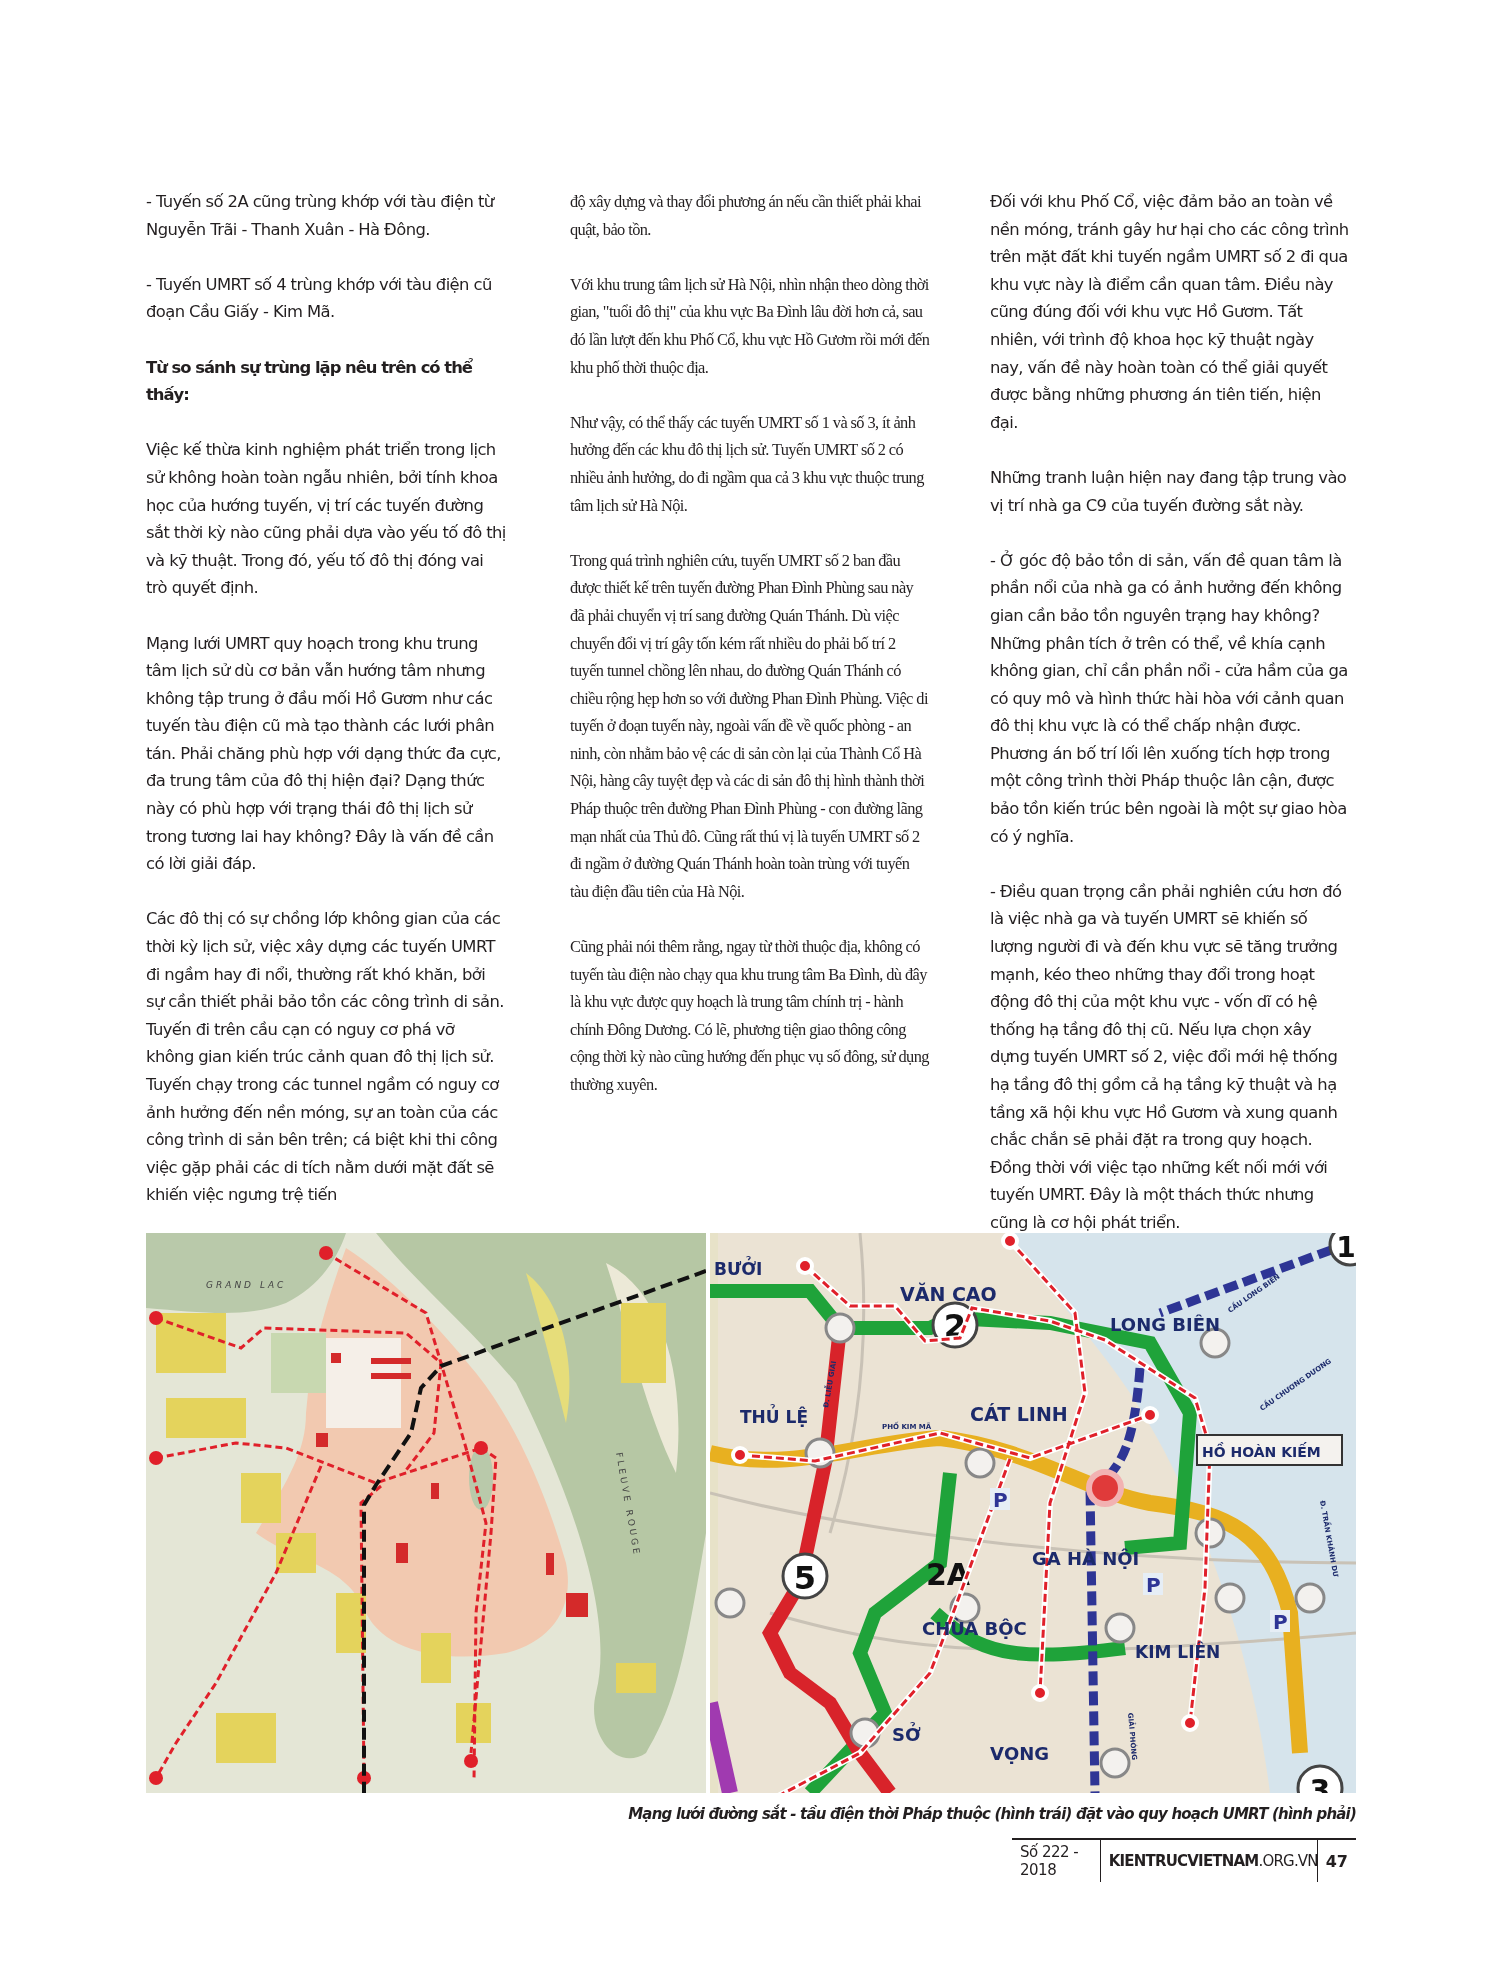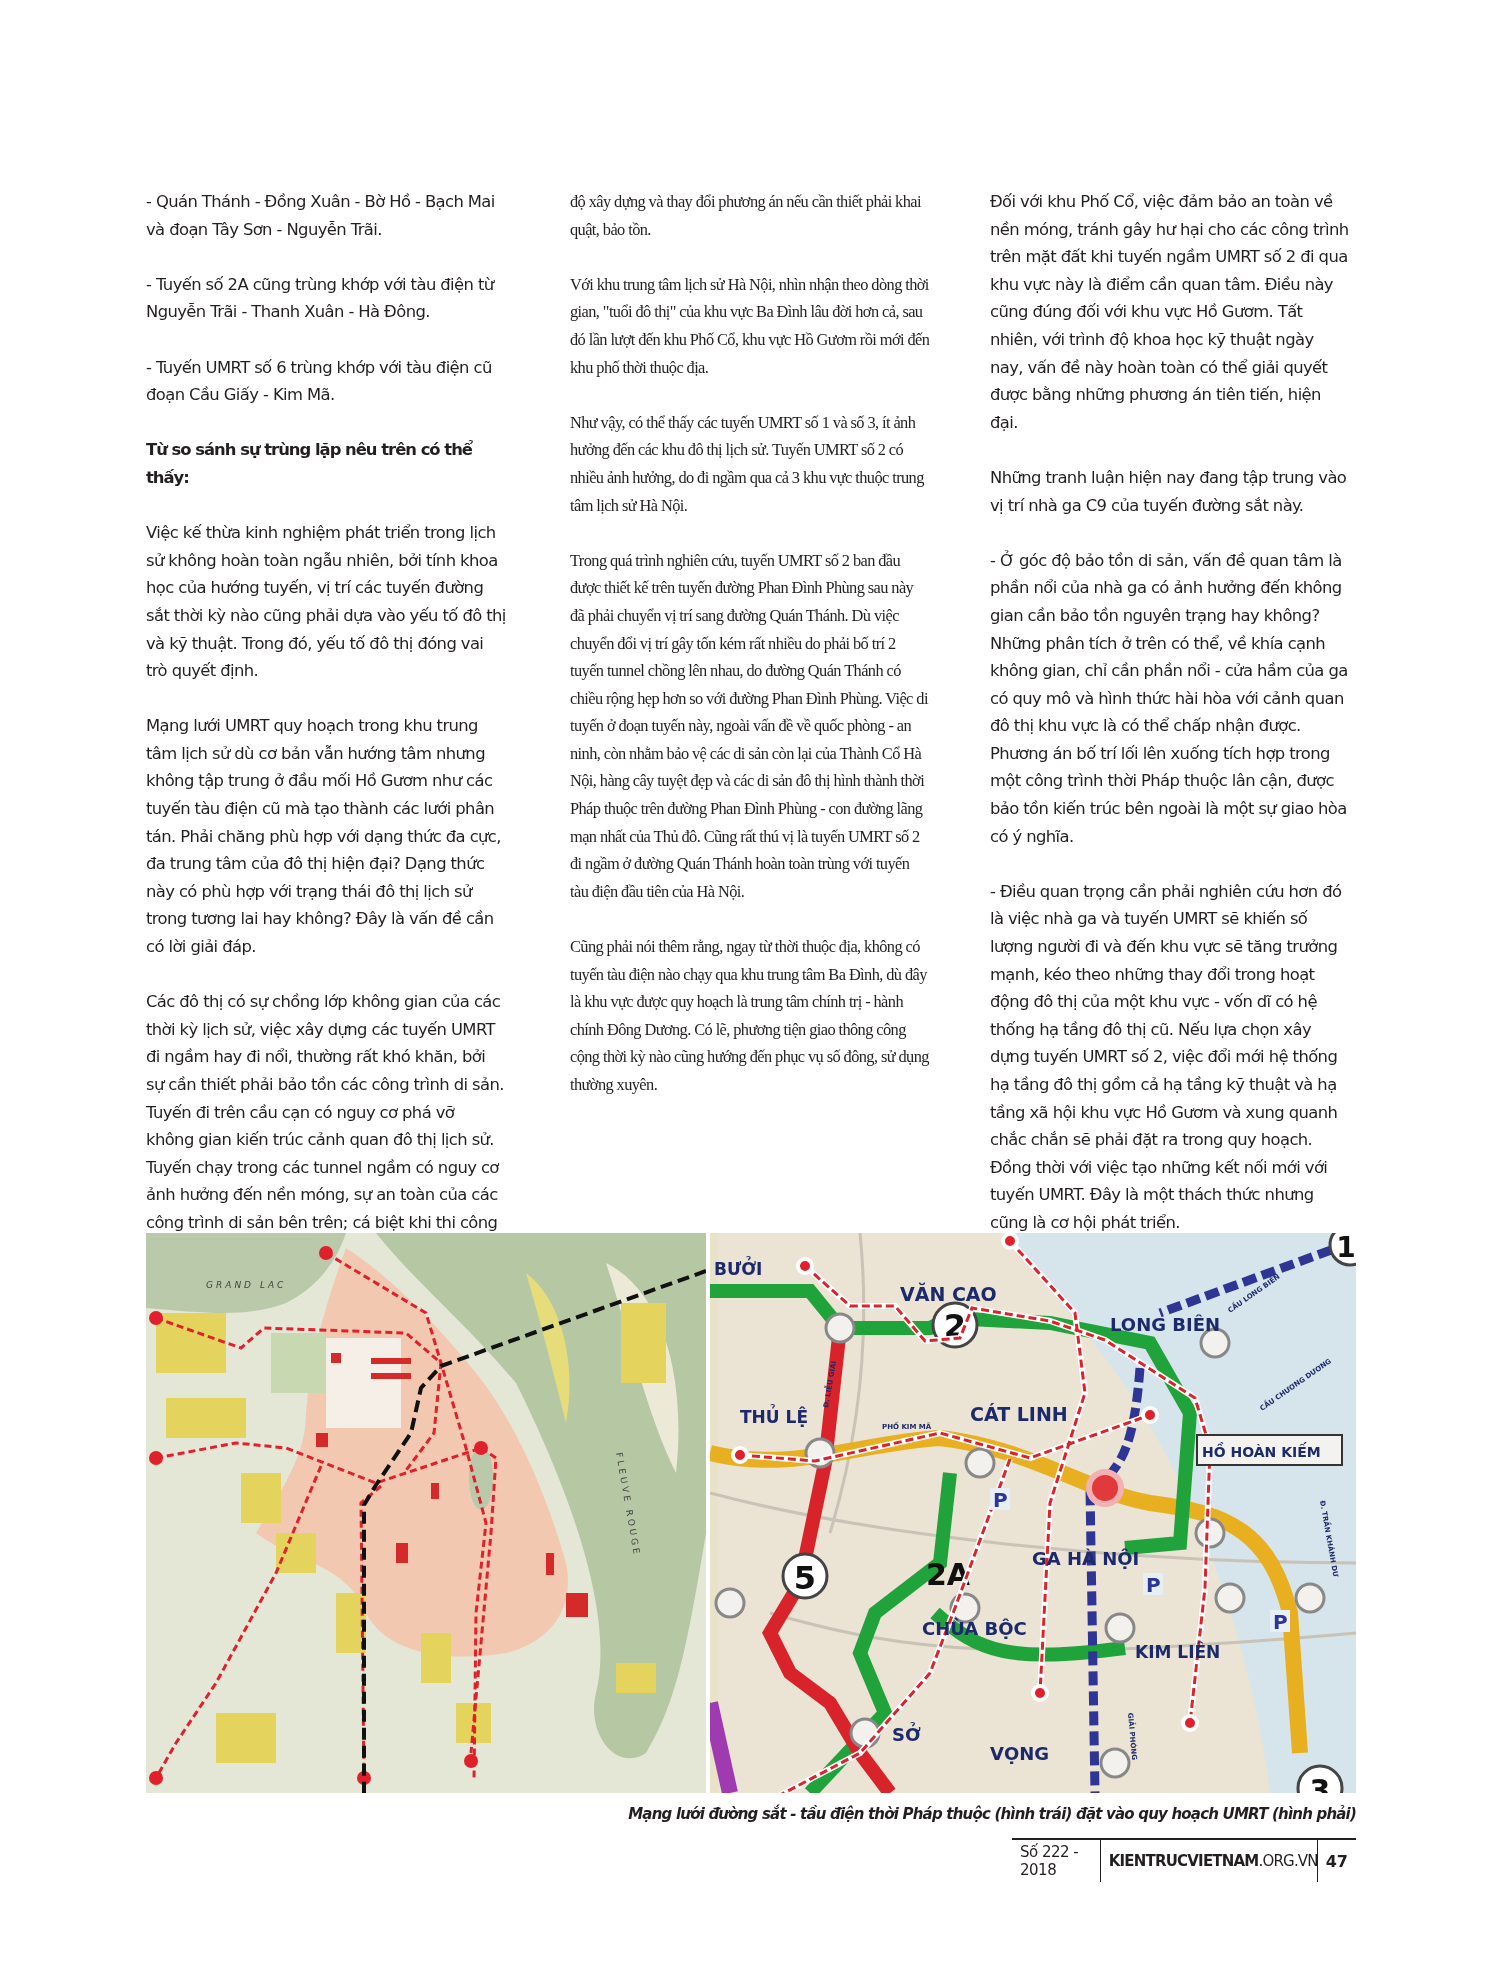--- a/index.html
+++ b/index.html
@@ -20,23 +20,22 @@
   #footer .issue { width:100px; border-right:1.5px solid #231f20; letter-spacing:-0.5px; }
   #footer .site { width:200px; border-right:1.5px solid #231f20; font-weight:bold; letter-spacing:-0.8px; }
   #footer .site span.light { font-weight:normal; }
   #footer .page { font-weight:bold; font-size:16px; }
   .lbl { font-family:"DejaVu Sans", sans-serif; font-weight:bold; fill:#1c2a6b; }
 </style>
 </head>
 <body>
 
 <div id="col1" class="col">
-    <p>- Quán Thánh - Đồng Xuân - Bờ Hồ - Bạch Mai và đoạn Tây Sơn - Nguyễn Trãi.</p>
     <p>- Tuyến số 2A cũng trùng khớp với tàu điện từ Nguyễn Trãi - Thanh Xuân - Hà Đông.</p>
-    <p>- Tuyến UMRT số 6 trùng khớp với tàu điện cũ đoạn Cầu Giấy - Kim Mã.</p>
+    <p>- Tuyến UMRT số 4 trùng khớp với tàu điện cũ đoạn Cầu Giấy - Kim Mã.</p>
     <p class="bold">Từ so sánh sự trùng lặp nêu trên có thể thấy:</p>
     <p>Việc kế thừa kinh nghiệm phát triển trong lịch sử không hoàn toàn ngẫu nhiên, bởi tính khoa học của hướng tuyến, vị trí các tuyến đường sắt thời kỳ nào cũng phải dựa vào yếu tố đô thị và kỹ thuật. Trong đó, yếu tố đô thị đóng vai trò quyết định.</p>
     <p>Mạng lưới UMRT quy hoạch trong khu trung tâm lịch sử dù cơ bản vẫn hướng tâm nhưng không tập trung ở đầu mối Hồ Gươm như các tuyến tàu điện cũ mà tạo thành các lưới phân tán. Phải chăng phù hợp với dạng thức đa cực, đa trung tâm của đô thị hiện đại? Dạng thức này có phù hợp với trạng thái đô thị lịch sử trong tương lai hay không? Đây là vấn đề cần có lời giải đáp.</p>
     <p>Các đô thị có sự chồng lớp không gian của các thời kỳ lịch sử, việc xây dựng các tuyến UMRT đi ngầm hay đi nổi, thường rất khó khăn, bởi sự cần thiết phải bảo tồn các công trình di sản. Tuyến đi trên cầu cạn có nguy cơ phá vỡ không gian kiến trúc cảnh quan đô thị lịch sử. Tuyến chạy trong các tunnel ngầm có nguy cơ ảnh hưởng đến nền móng, sự an toàn của các công trình di sản bên trên; cá biệt khi thi công việc gặp phải các di tích nằm dưới mặt đất sẽ khiến việc ngưng trệ tiến</p>
   </div>
 <div id="col2" class="col">
     <p>độ xây dựng và thay đổi phương án nếu cần thiết phải khai quật, bảo tồn.</p>
     <p>Với khu trung tâm lịch sử Hà Nội, nhìn nhận theo dòng thời gian, "tuổi đô thị" của khu vực Ba Đình lâu đời hơn cả, sau đó lần lượt đến khu Phố Cổ, khu vực Hồ Gươm rồi mới đến khu phố thời thuộc địa.</p>
     <p>Như vậy, có thể thấy các tuyến UMRT số 1 và số 3, ít ảnh hưởng đến các khu đô thị lịch sử. Tuyến UMRT số 2 có nhiều ảnh hưởng, do đi ngầm qua cả 3 khu vực thuộc trung tâm lịch sử Hà Nội.</p>
     <p>Trong quá trình nghiên cứu, tuyến UMRT số 2 ban đầu được thiết kế trên tuyến đường Phan Đình Phùng sau này đã phải chuyển vị trí sang đường Quán Thánh. Dù việc chuyển đổi vị trí gây tốn kém rất nhiều do phải bố trí 2 tuyến tunnel chồng lên nhau, do đường Quán Thánh có chiều rộng hẹp hơn so với đường Phan Đình Phùng. Việc di tuyến ở đoạn tuyến này, ngoài vấn đề về quốc phòng - an ninh, còn nhằm bảo vệ các di sản còn lại của Thành Cổ Hà Nội, hàng cây tuyệt đẹp và các di sản đô thị hình thành thời Pháp thuộc trên đường Phan Đình Phùng - con đường lãng mạn nhất của Thủ đô. Cũng rất thú vị là tuyến UMRT số 2 đi ngầm ở đường Quán Thánh hoàn toàn trùng với tuyến tàu điện đầu tiên của Hà Nội.</p>

